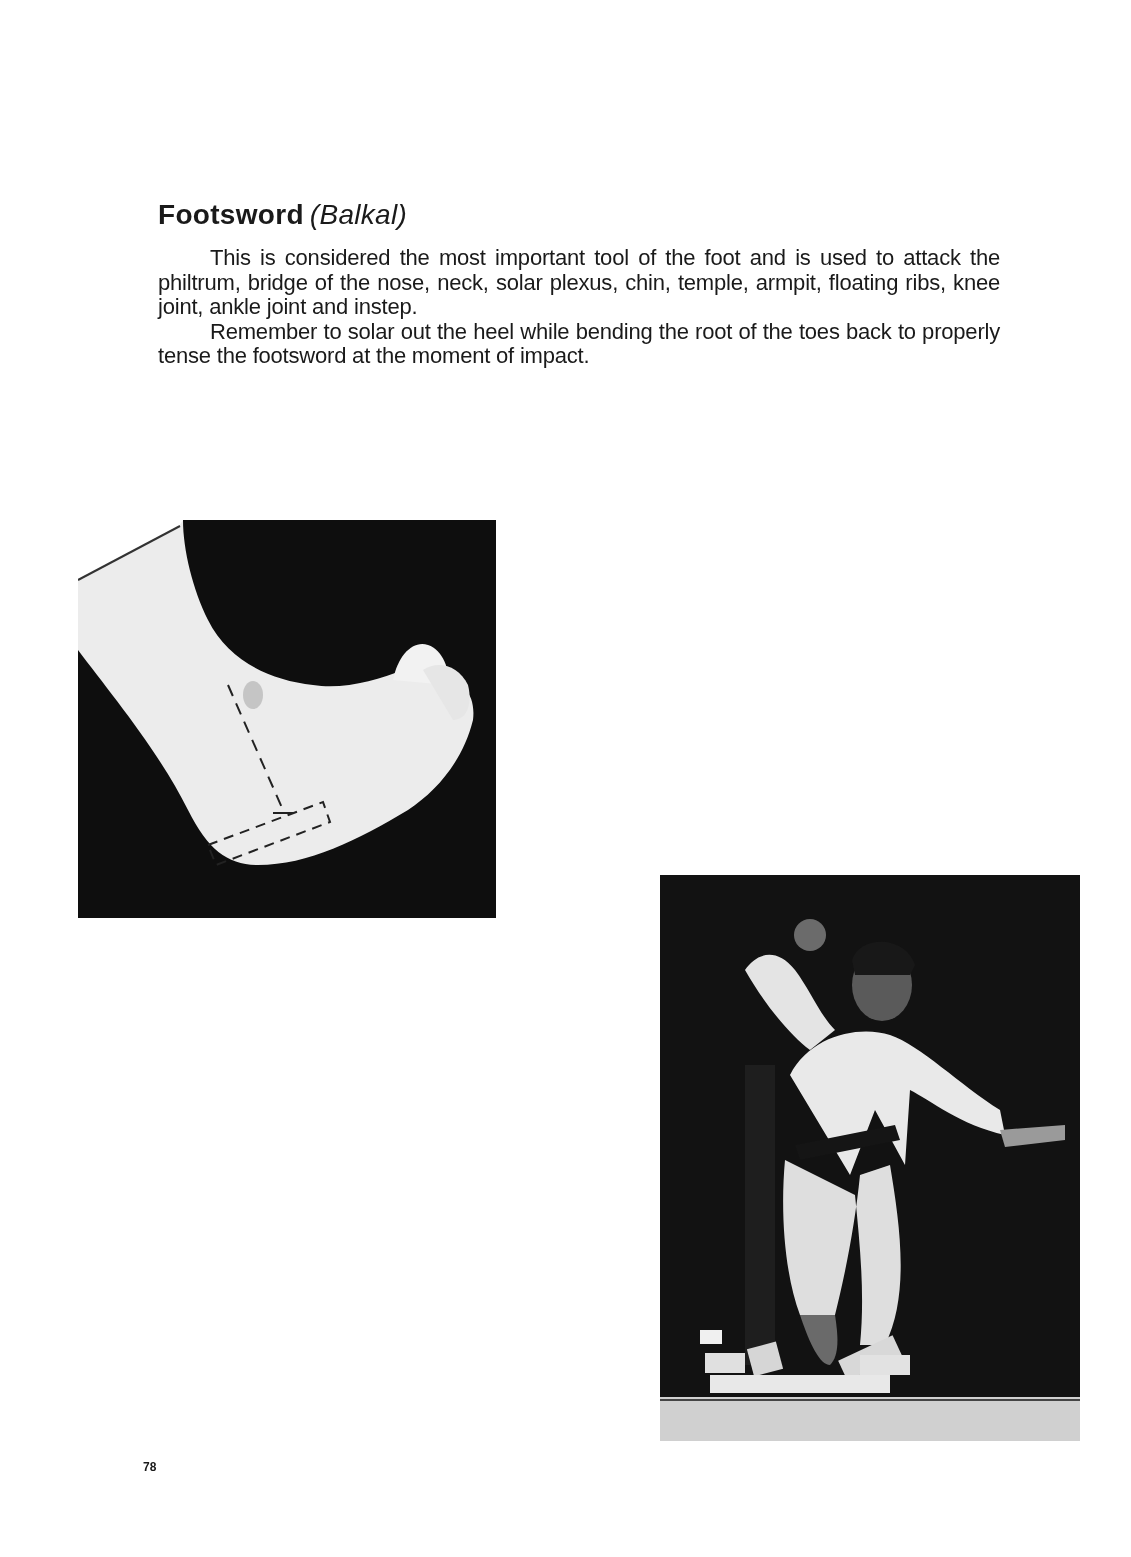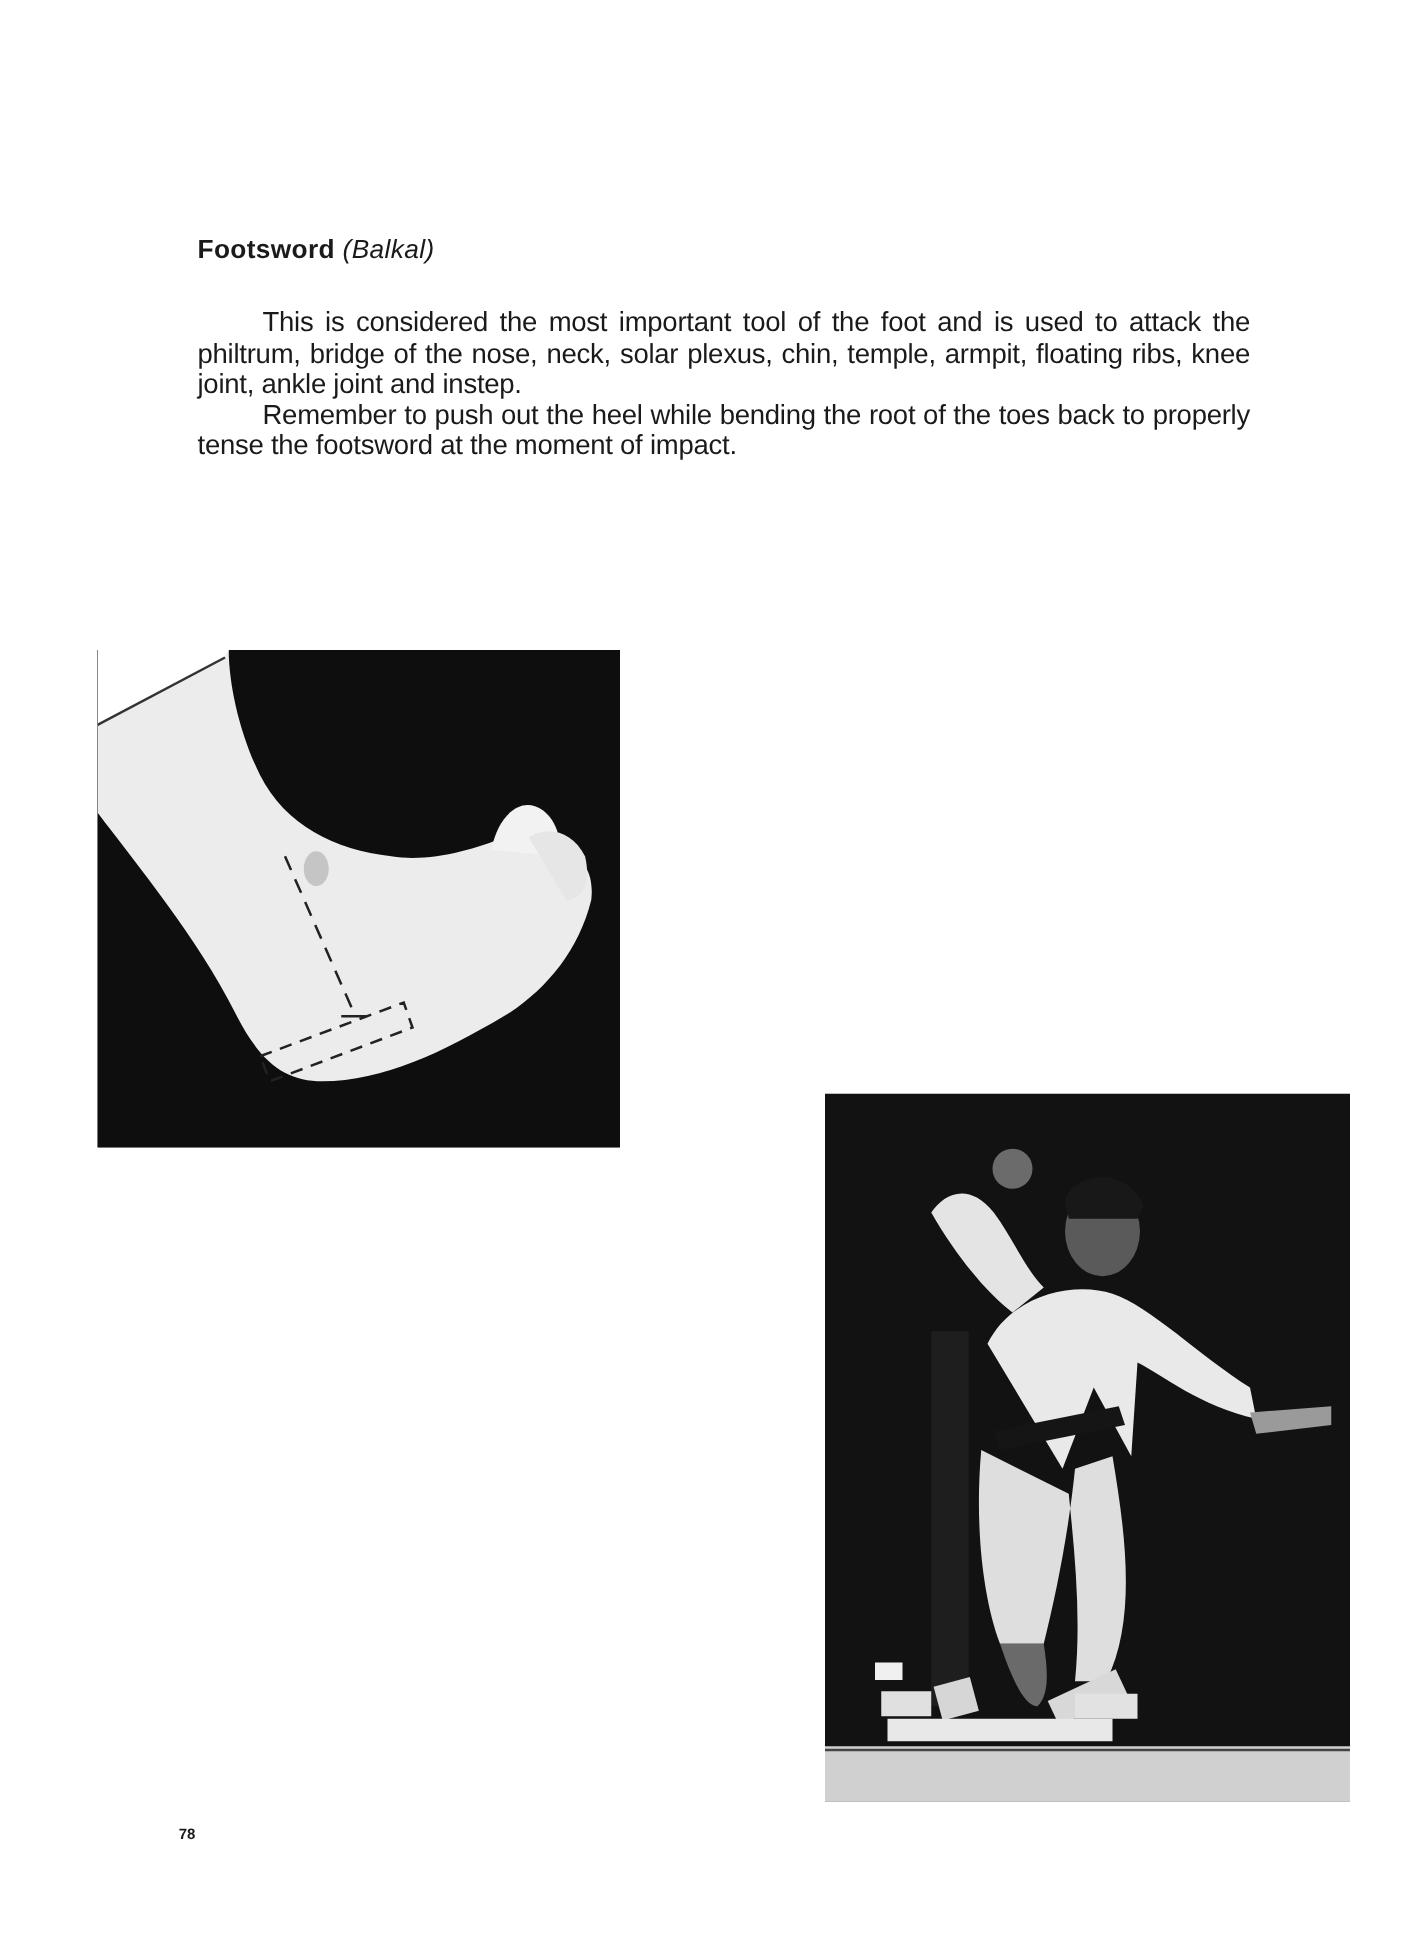--- a/index.html
+++ b/index.html
@@ -1,21 +1,21 @@
 <!DOCTYPE html>
 <html><head>
 <meta charset="utf-8">
 <style>
   html, body { margin: 0; padding: 0; }
   body {
     width: 1131px; height: 1557px; background: #ffffff; position: relative; overflow: hidden;
     font-family: "Liberation Sans", sans-serif; color: #1a1a1a;
   }
   .heading {
-    position: absolute; left: 158px; top: 188px; font-size: 21px; font-weight: bold; letter-spacing: 0.3px;
+    position: absolute; left: 158px; top: 199px; font-size: 28px; font-weight: bold; letter-spacing: 0.3px;
   }
   .heading .sub { font-style: italic; font-weight: normal; margin-left: 6px; }
   .body-text {
     position: absolute; left: 158px; top: 246px; width: 842px;
     font-family: "Liberation Sans Narrow", "Liberation Sans", sans-serif;
     font-size: 22px; line-height: 24.5px; letter-spacing: -0.2px;
   }
   .body-text p { margin: 0; text-indent: 52px; text-align: justify; }
   .body-text p.last-justify { text-align-last: justify; }
   .photo { position: absolute; background: #111; overflow: hidden; }
@@ -26,21 +26,21 @@
 </style>
 </head>
 <body>
 
 <div class="heading">
   <span>Footsword</span><span class="sub">(Balkal)</span>
 </div>
 
 <div class="body-text">
   <p class="last-justify" style="text-align-last:left">This is considered the most important tool of the foot and is used to attack the philtrum, bridge of the nose, neck, solar plexus, chin, temple, armpit, floating ribs, knee joint, ankle joint and instep.</p>
-  <p>Remember to push out the heel while bending the root of the toes back to properly tense the footsword at the moment of impact.</p>
+  <p>Remember to solar out the heel while bending the root of the toes back to properly tense the footsword at the moment of impact.</p>
 </div>
 
 <div class="photo photo1">
   <svg width="418" height="398" viewBox="0 0 418 398">
     <rect width="418" height="398" fill="#0e0e0e"></rect>
 
     <path d="M0,60 L0,130 C30,170 80,230 110,290 C130,330 150,345 180,345 C230,345 280,320 330,290 C360,270 385,240 395,200 C398,175 385,160 365,160 C350,150 340,145 325,150 C300,160 265,170 235,165 C190,160 150,140 130,100 C115,70 105,30 105,0 L55,0 Z" fill="#ececec"></path>
     <path d="M0,60 L100,8 L105,0 L0,0 Z" fill="#ffffff"></path>
     <line x1="0" y1="60" x2="102" y2="6" stroke="#333" stroke-width="2"></line>
 

